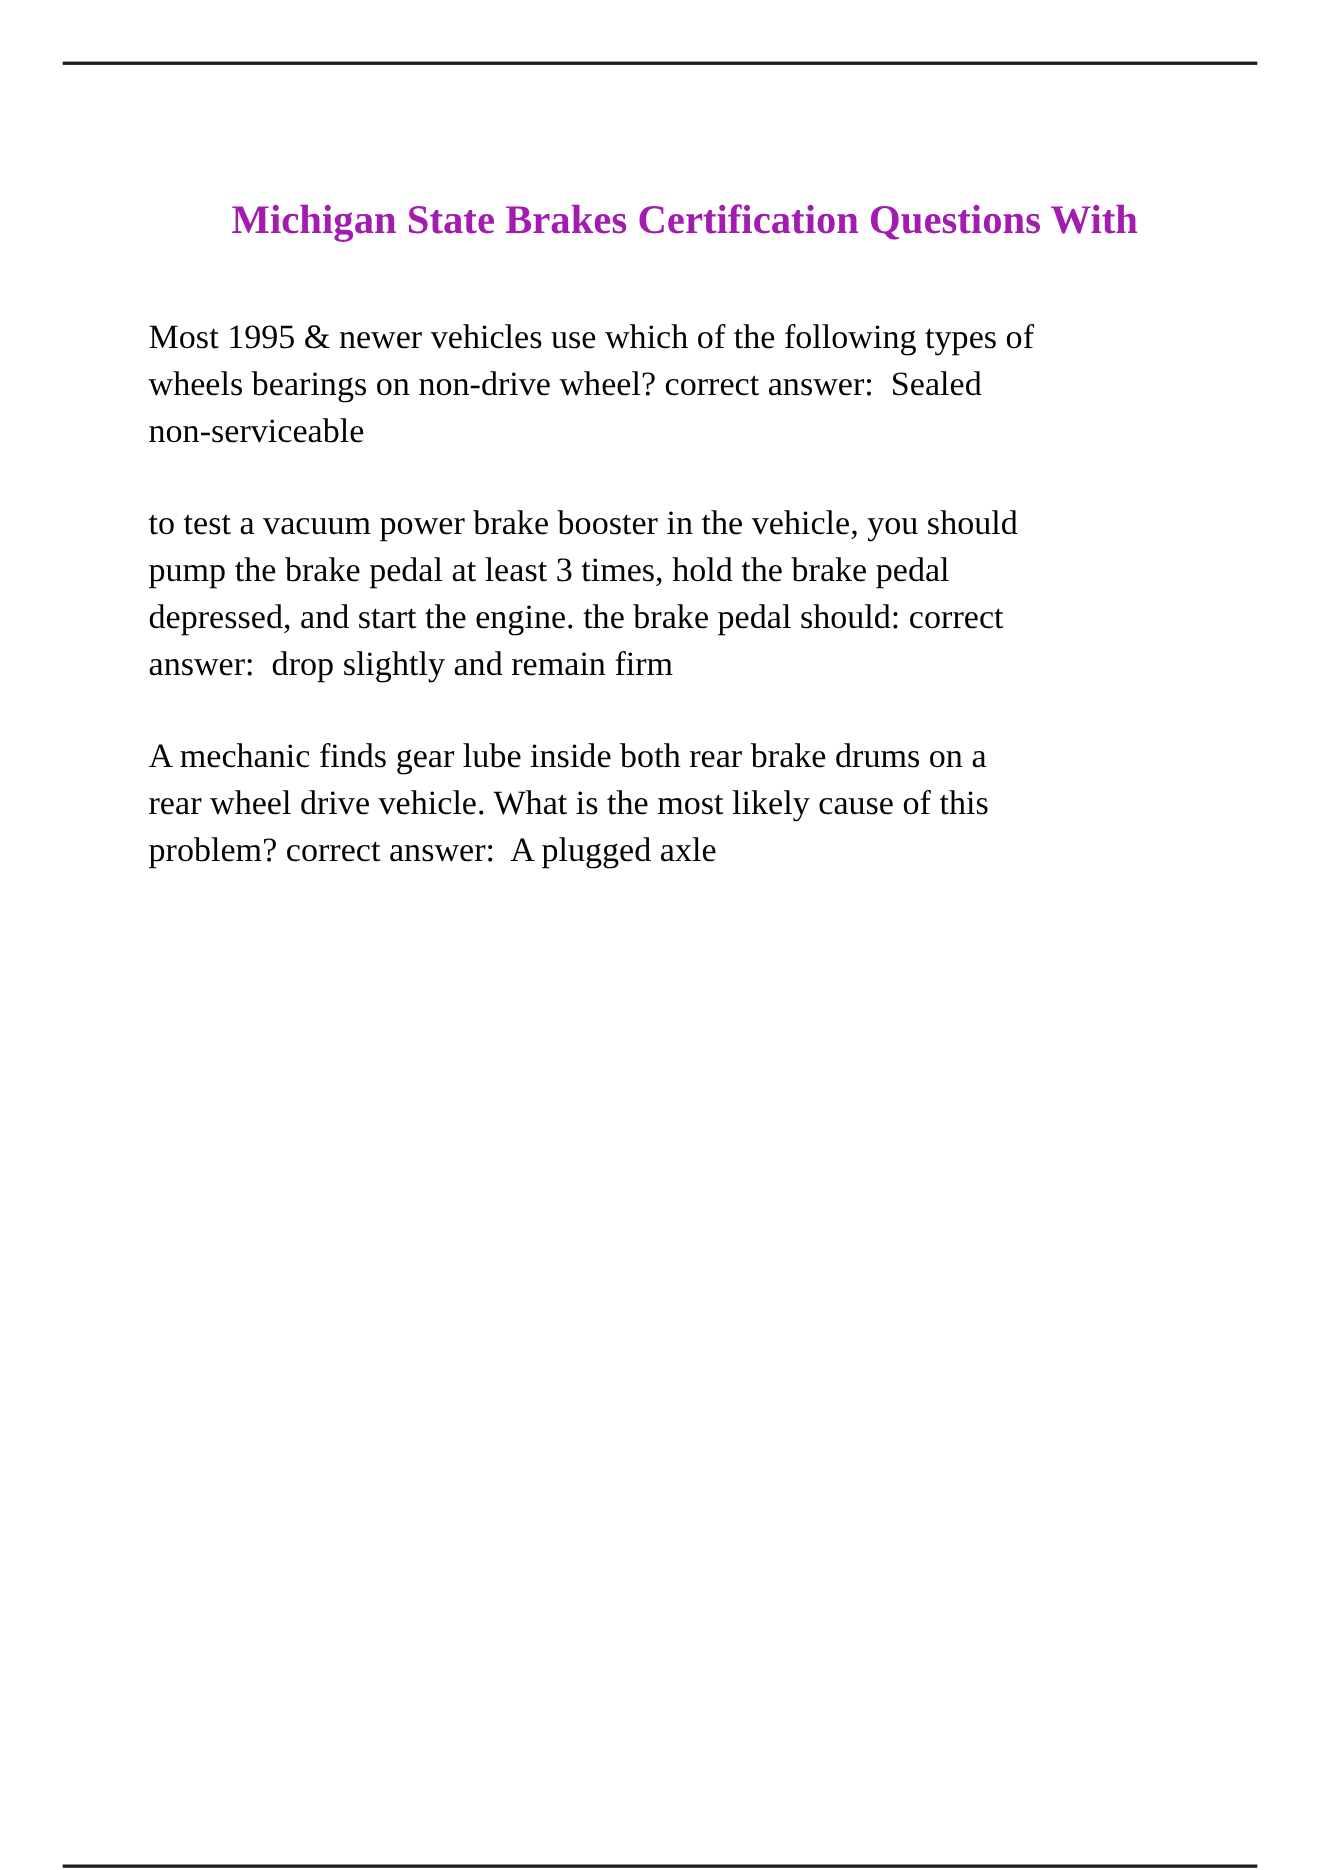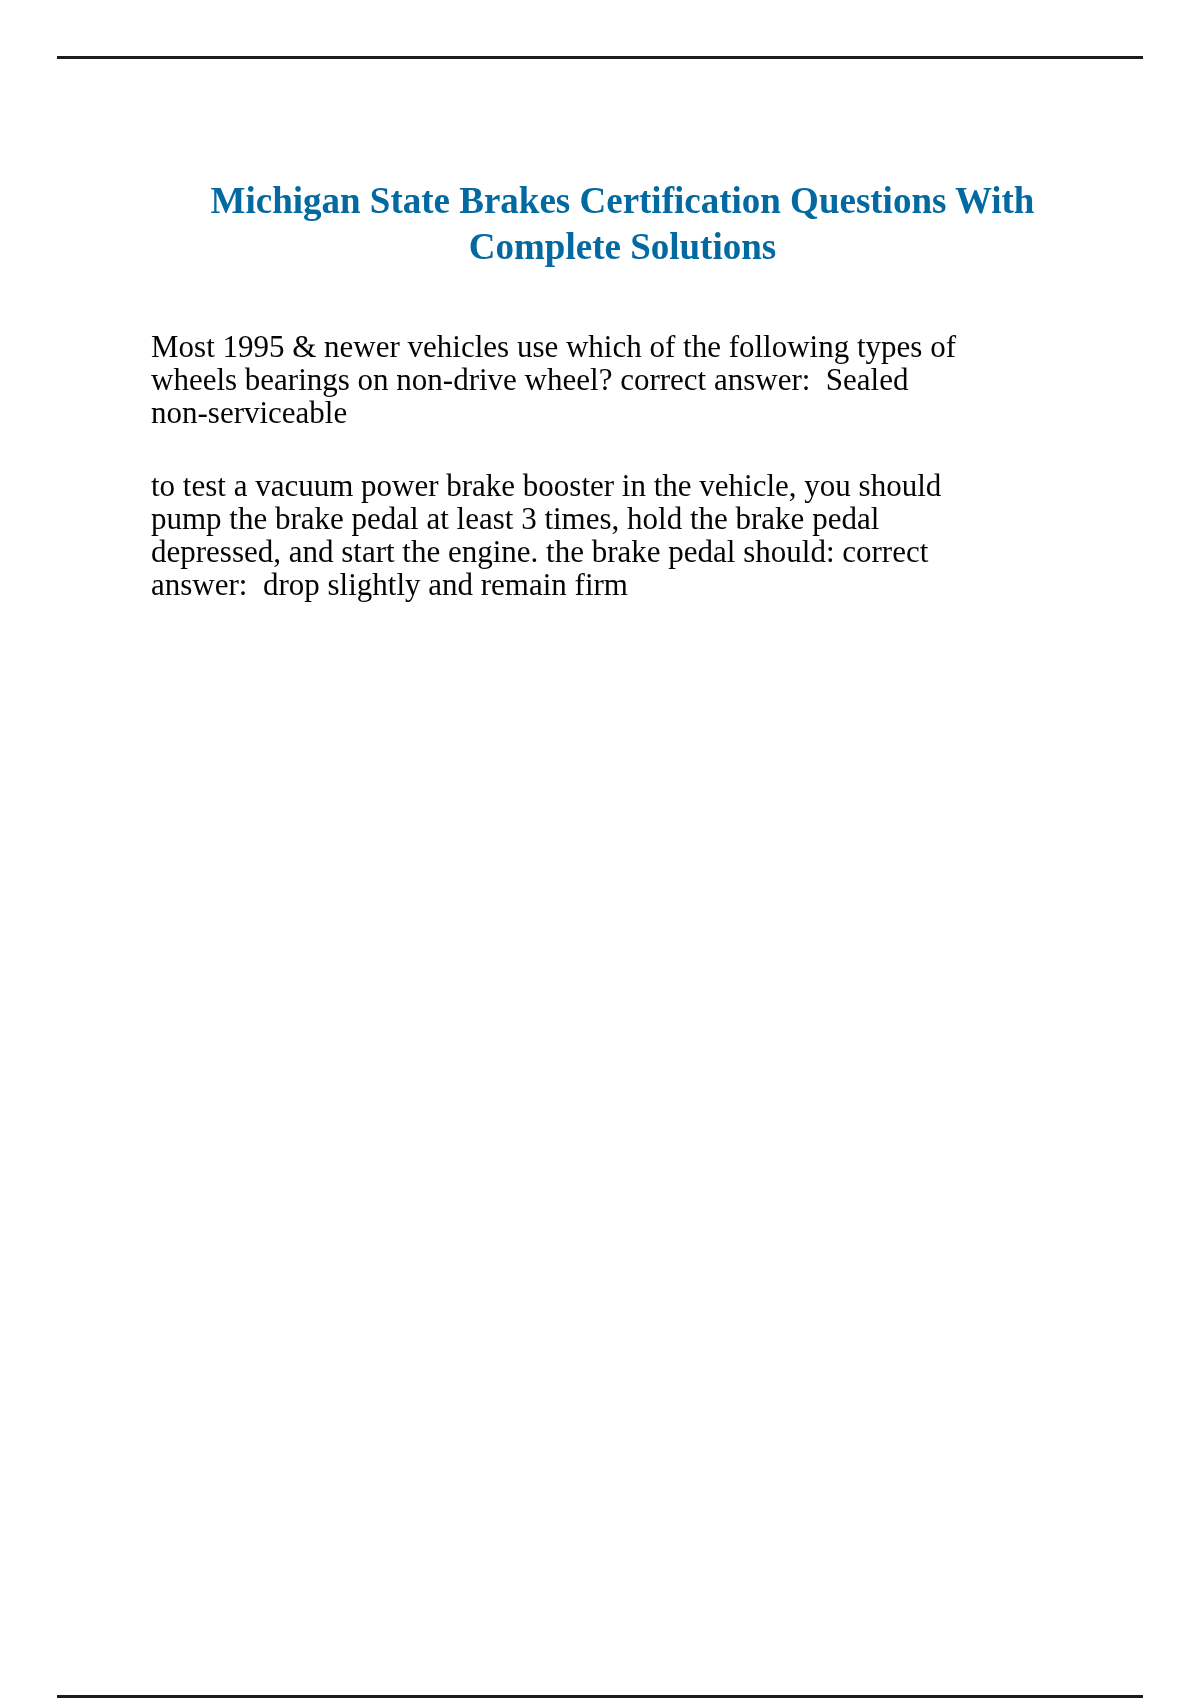--- a/index.html
+++ b/index.html
@@ -25,49 +25,51 @@
     left: 135px;
     top: 178px;
     width: 975px;
   }
   .doc-title {
     margin: 0 0 60px 0;
     font-weight: bold;
     font-size: 37px;
     line-height: 46px;
     text-align: center;
-    color: #0369a1;
+    color: #a21caf;
   }
   .doc-title .title-line { display: block; }
   .body-para {
-    margin: 0 0 40px 16px;
+    margin: 0 0 40px 0;
     font-size: 31px;
-    line-height: 33px;
+    line-height: 43px;
     color: #040404;
     white-space: pre-wrap; 
   }
 </style>
 </head>
 <body>
 
 <div class="page">
 
   <div class="rule rule-top"></div>
 
   <div class="content">
     <h1 class="doc-title">
       <span class="title-line">Michigan State Brakes Certification Questions With</span>
-      <span class="title-line">Complete Solutions</span>
     </h1>
     <main>
         <p class="body-para">Most 1995 &amp; newer vehicles use which of the following types of
 wheels bearings on non-drive wheel? correct answer:  Sealed
 non-serviceable</p>
         <p class="body-para">to test a vacuum power brake booster in the vehicle, you should
 pump the brake pedal at least 3 times, hold the brake pedal
 depressed, and start the engine. the brake pedal should: correct
 answer:  drop slightly and remain firm</p>
+        <p class="body-para">A mechanic finds gear lube inside both rear brake drums on a
+rear wheel drive vehicle. What is the most likely cause of this
+problem? correct answer:  A plugged axle</p>
       </main>
   </div>
 
   <div class="rule rule-bottom"></div>
 
 </div>
 
 </body></html>

